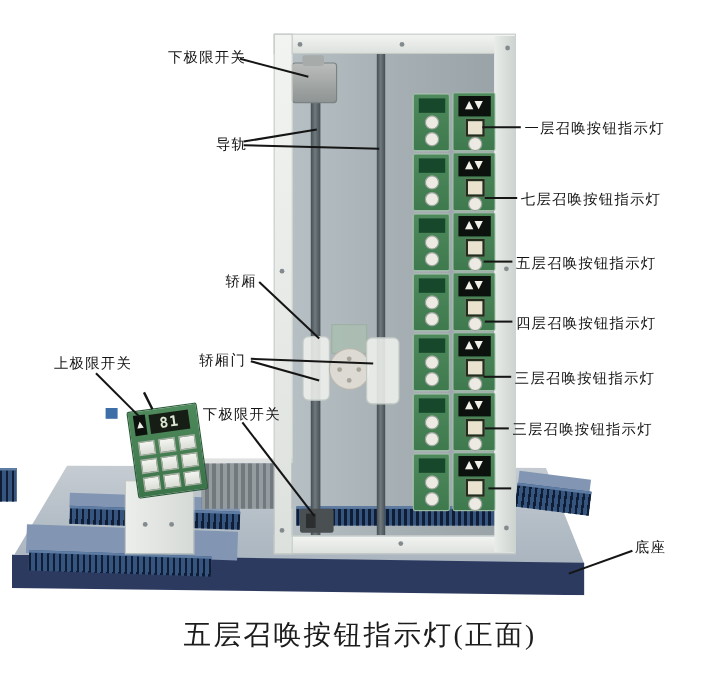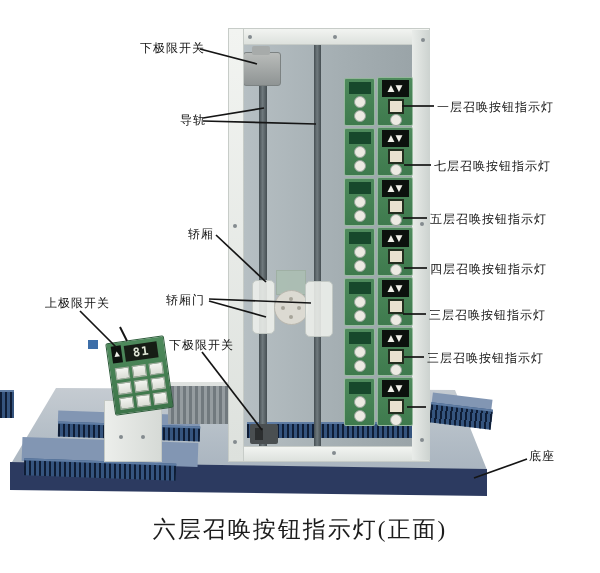--- a/index.html
+++ b/index.html
@@ -273,14 +273,14 @@
   <div class="lbl" style="left:45px;top:295px">上极限开关</div>
   <div class="lbl" style="left:169px;top:337px">下极限开关</div>
   <div class="lbl" style="left:437px;top:99px">一层召唤按钮指示灯</div>
   <div class="lbl" style="left:434px;top:158px">七层召唤按钮指示灯</div>
   <div class="lbl" style="left:430px;top:211px">五层召唤按钮指示灯</div>
   <div class="lbl" style="left:430px;top:261px">四层召唤按钮指示灯</div>
   <div class="lbl" style="left:429px;top:307px">三层召唤按钮指示灯</div>
   <div class="lbl" style="left:427px;top:350px">三层召唤按钮指示灯</div>
   <div class="lbl" style="left:529px;top:448px">底座</div>
 
-  <div class="lbl" id="title">六层召唤按钮指示灯(正面)</div>
+  <div class="lbl" id="title">五层召唤按钮指示灯(正面)</div>
 </div>
 
 </body></html>

